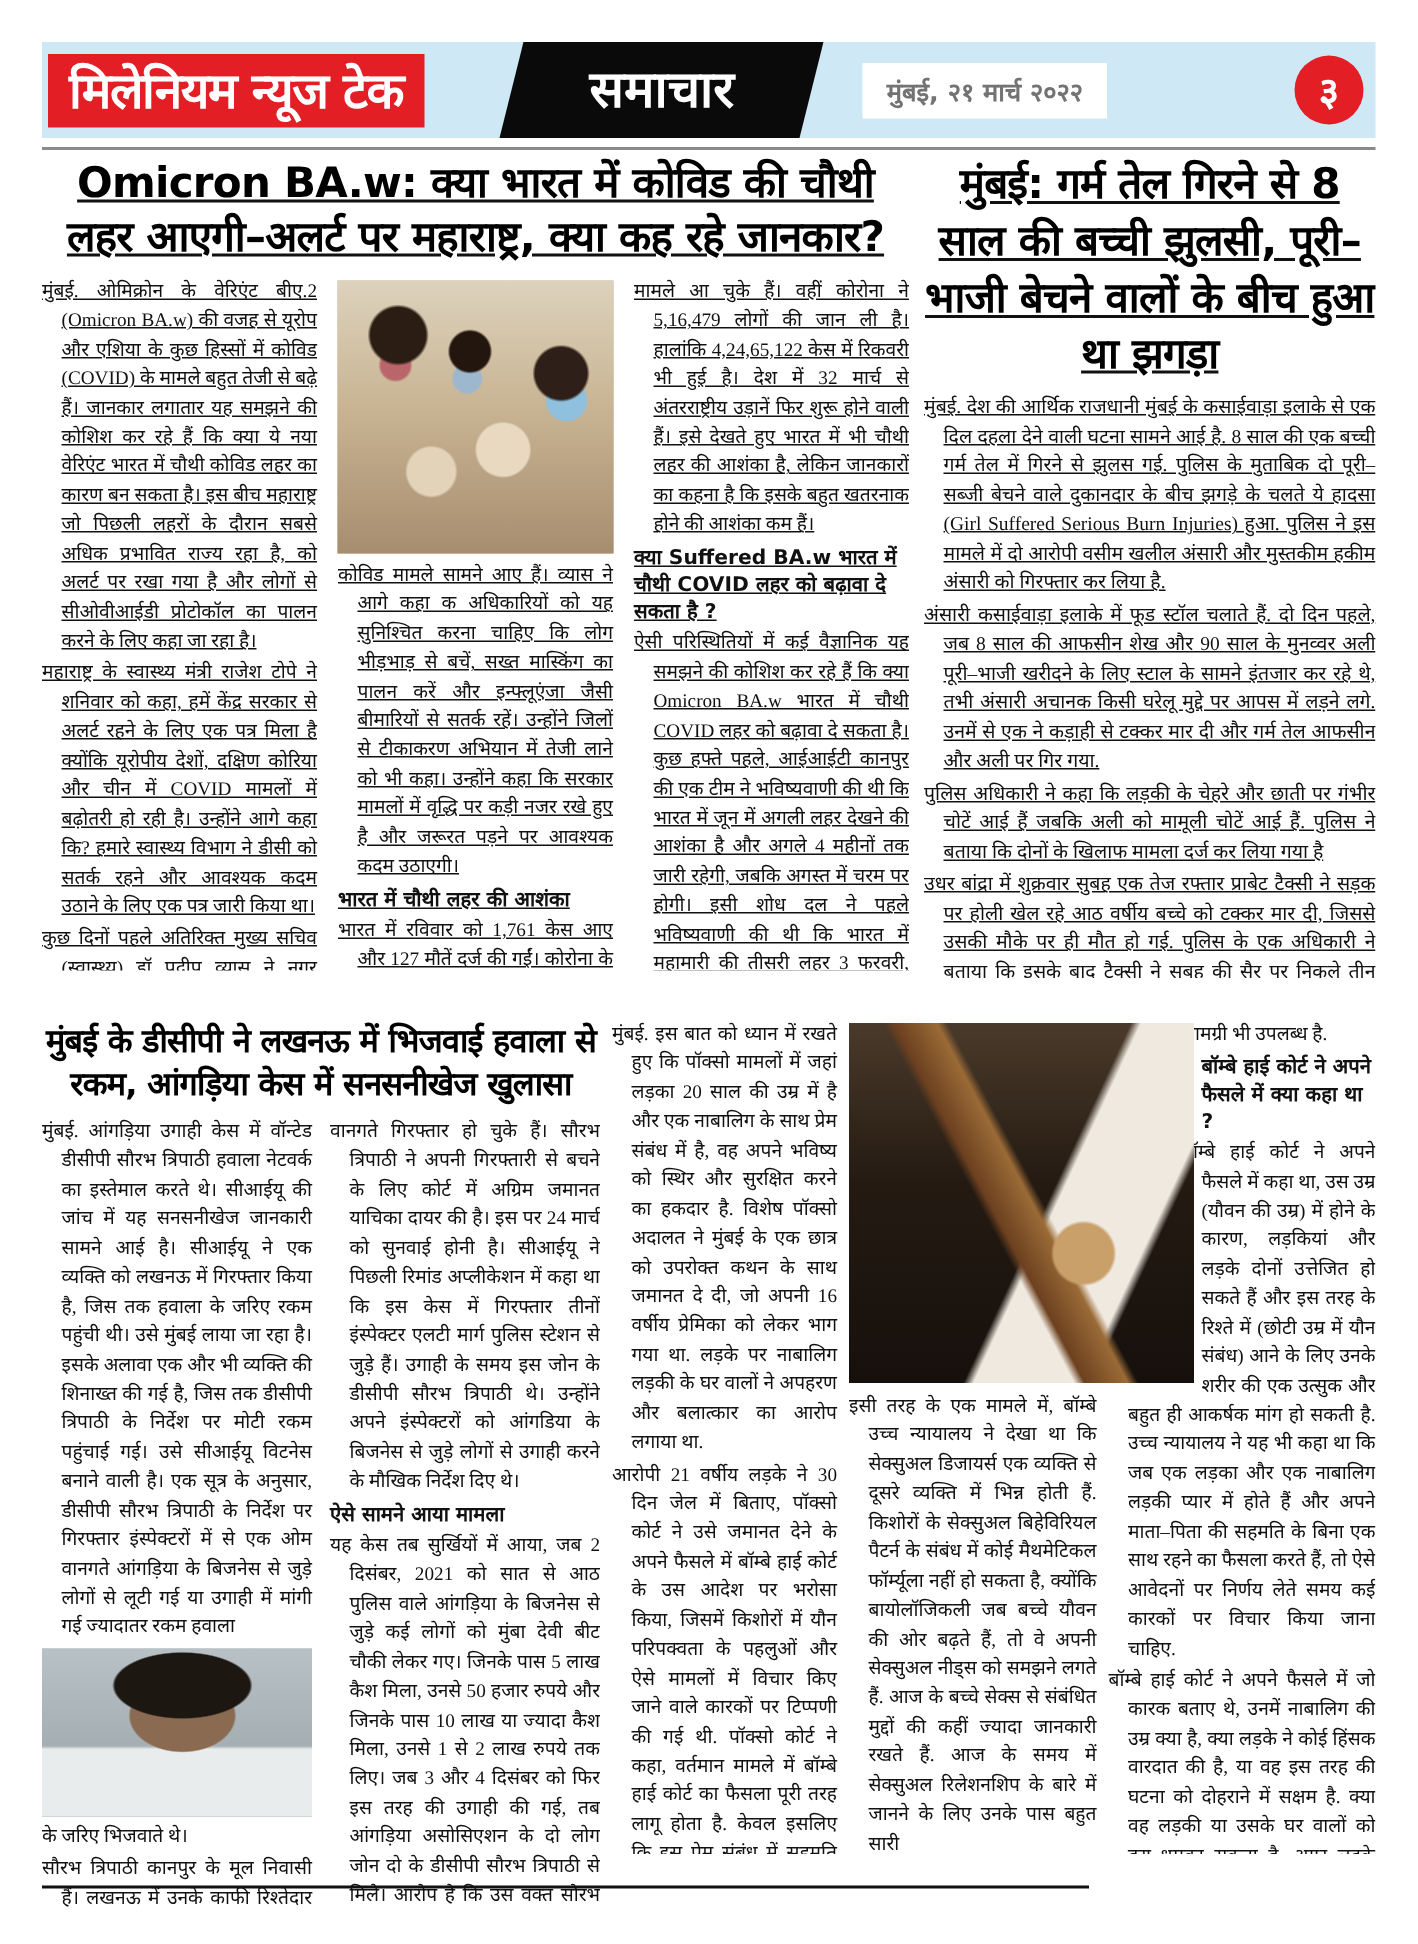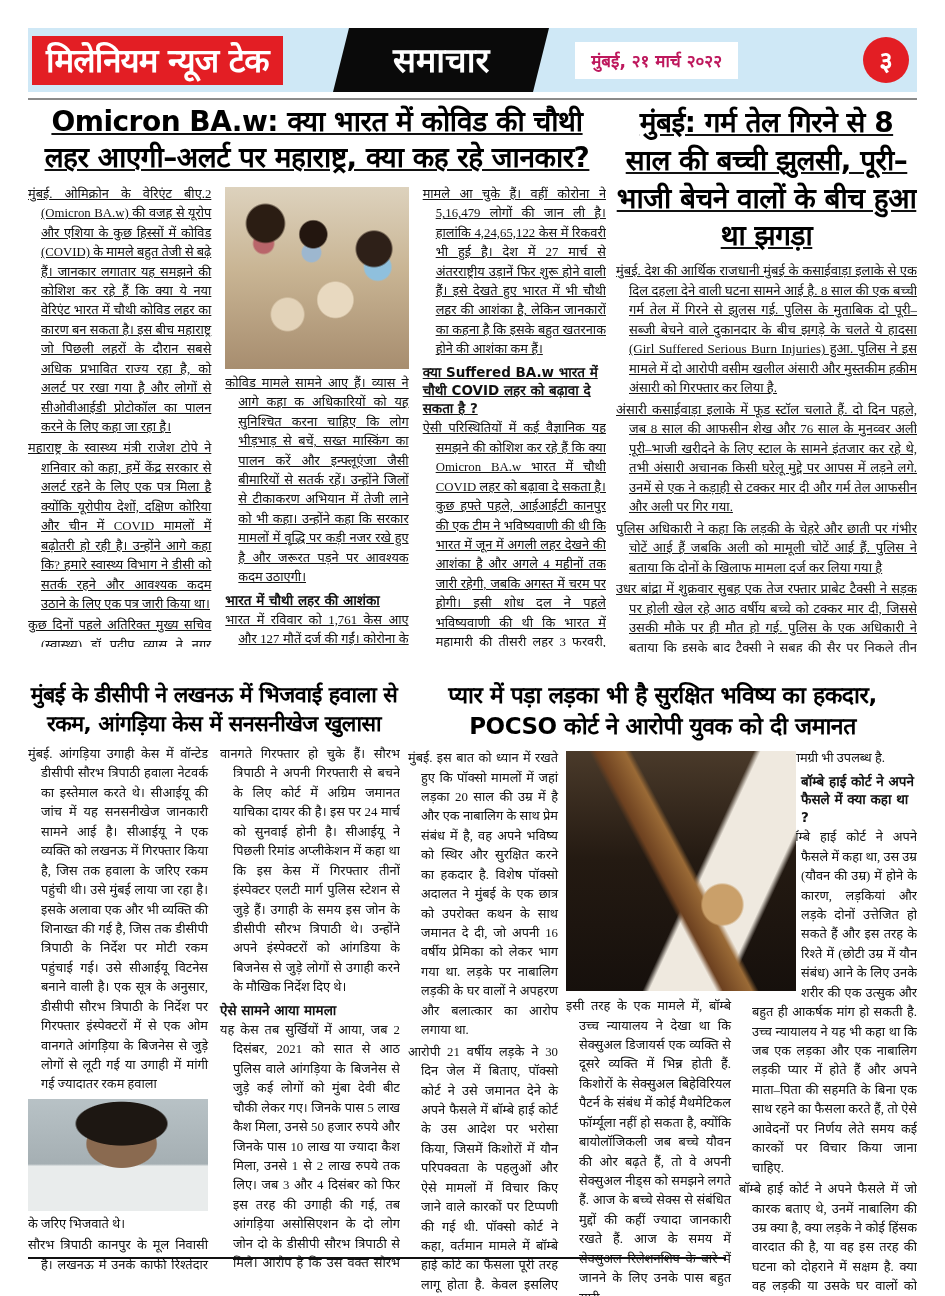--- a/index.html
+++ b/index.html
@@ -17,21 +17,21 @@
     font-weight:bold;font-size:33px;line-height:1;padding:8px 14px;margin-left:4px;
     white-space:nowrap;letter-spacing:-1px;
   }
   .section-banner{
     background:#0a0a0a;color:#fff;font-family:"DejaVu Sans","Liberation Sans",sans-serif;
     font-weight:bold;font-size:34px;line-height:64px;height:64px;padding:0 52px;
     transform:skewX(-14deg);margin-left:58px;white-space:nowrap;
   }
   .section-banner span{display:inline-block;transform:skewX(14deg);}
   .date-box{
-    background:#ffffff;color:#be185d;font-family:"DejaVu Sans","Liberation Sans",sans-serif;
+    background:#ffffff;color:#737373;font-family:"DejaVu Sans","Liberation Sans",sans-serif;
     font-weight:bold;font-size:17px;padding:7px 16px;margin-left:34px;white-space:nowrap;
   }
   .page-circle{
     background:#e31e24;color:#fff;font-family:"DejaVu Sans","Liberation Sans",sans-serif;
     font-weight:bold;width:46px;height:46px;border-radius:50%;margin-left:auto;margin-right:8px;
     display:flex;align-items:center;justify-content:center;font-size:26px;
   }
   .rule{position:absolute;left:28px;width:889px;height:2px;background:#8a8a8a;}
   
   .headline{
@@ -129,31 +129,31 @@
           <p class="body-text">महाराष्ट्र के स्वास्थ्य मंत्री राजेश टोपे ने शनिवार को कहा, हमें केंद्र सरकार से अलर्ट रहने के लिए एक पत्र मिला है क्योंकि यूरोपीय देशों, दक्षिण कोरिया और चीन में COVID मामलों में बढ़ोतरी हो रही है। उन्होंने आगे कहा कि? हमारे स्वास्थ्य विभाग ने डीसी को सतर्क रहने और आवश्यक कदम उठाने के लिए एक पत्र जारी किया था।</p>
           <p class="body-text">कुछ दिनों पहले अतिरिक्त मुख्य सचिव (स्वास्थ्य) डॉ प्रदीप व्यास ने नगर निगम आयुक्तों और जिला कलेक्टरों को एक और संभावित उछाल के बारे में चेतावनी दी थी। उन्होंने शनिवार को कहा कि पिछले 24 घंटों में कुछ देशों ने दो साल पहले महामारी की शुरुआत के बाद से अब तक के सबसे नए</p>
         </div>
         <div class="col">
           <div class="photo photo-vax"></div>
           <p class="body-text">कोविड मामले सामने आए हैं। व्यास ने आगे कहा क अधिकारियों को यह सुनिश्चित करना चाहिए कि लोग भीड़भाड़ से बचें, सख्त मास्किंग का पालन करें और इन्फ्लूएंजा जैसी बीमारियों से सतर्क रहें। उन्होंने जिलों से टीकाकरण अभियान में तेजी लाने को भी कहा। उन्होंने कहा कि सरकार मामलों में वृद्धि पर कड़ी नजर रखे हुए है और जरूरत पड़ने पर आवश्यक कदम उठाएगी।</p>
           <div class="subhead">भारत में चौथी लहर की आशंका</div>
           <p class="body-text">भारत में रविवार को 1,761 केस आए और 127 मौतें दर्ज की गईं। कोरोना के खिलाफ देश में अब तक वैक्सीन की 1,81,21,11,675 डोज दी जा चुकी हैं। इसका असर भी कोविड संक्रमण दर पर दिख रहा है। भारत में अभी कोरोना के कुल एक्टिव केस 26,240 हैं। अब तक देश में कोविड–19 के 4,30,07,841</p>
         </div>
         <div class="col">
-          <p class="body-text">मामले आ चुके हैं। वहीं कोरोना ने 5,16,479 लोगों की जान ली है। हालांकि 4,24,65,122 केस में रिकवरी भी हुई है। देश में 27 मार्च से अंतरराष्ट्रीय उड़ानें फिर शुरू होने वाली हैं। इसे देखते हुए भारत में भी चौथी लहर की आशंका है, लेकिन जानकारों का कहना है कि इसके बहुत खतरनाक होने की आशंका कम हैं।</p>
+          <p class="body-text">मामले आ चुके हैं। वहीं कोरोना ने 5,16,479 लोगों की जान ली है। हालांकि 4,24,65,122 केस में रिकवरी भी हुई है। देश में 32 मार्च से अंतरराष्ट्रीय उड़ानें फिर शुरू होने वाली हैं। इसे देखते हुए भारत में भी चौथी लहर की आशंका है, लेकिन जानकारों का कहना है कि इसके बहुत खतरनाक होने की आशंका कम हैं।</p>
           <div class="subhead">क्या Suffered BA.w भारत में चौथी COVID लहर को बढ़ावा दे सकता है ?</div>
           <p class="body-text">ऐसी परिस्थितियों में कई वैज्ञानिक यह समझने की कोशिश कर रहे हैं कि क्या Omicron BA.w भारत में चौथी COVID लहर को बढ़ावा दे सकता है। कुछ हफ्ते पहले, आईआईटी कानपुर की एक टीम ने भविष्यवाणी की थी कि भारत में जून में अगली लहर देखने की आशंका है और अगले 4 महीनों तक जारी रहेगी, जबकि अगस्त में चरम पर होगी। इसी शोध दल ने पहले भविष्यवाणी की थी कि भारत में महामारी की तीसरी लहर 3 फरवरी, 2022 तक चरम पर होगी उन्होंने आगे स्पष्ट किया कि अगला संस्करण कैसे और कब आएगा, इसका पूरा विश्लेषण गहराई से प्रभावित होगा।</p>
         </div>
       </div>
     </div>
 
     <div class="oil">
       <div class="headline">मुंबई: गर्म तेल गिरने से 8 साल की बच्ची झुलसी, पूरी–भाजी बेचने वालों के बीच हुआ था झगड़ा</div>
       <p class="body-text">मुंबई. देश की आर्थिक राजधानी मुंबई के कसाईवाड़ा इलाके से एक दिल दहला देने वाली घटना सामने आई है. 8 साल की एक बच्ची गर्म तेल में गिरने से झुलस गई. पुलिस के मुताबिक दो पूरी–सब्जी बेचने वाले दुकानदार के बीच झगड़े के चलते ये हादसा (Girl Suffered Serious Burn Injuries) हुआ. पुलिस ने इस मामले में दो आरोपी वसीम खलील अंसारी और मुस्तकीम हकीम अंसारी को गिरफ्तार कर लिया है.</p>
-      <p class="body-text">अंसारी कसाईवाड़ा इलाके में फूड स्टॉल चलाते हैं. दो दिन पहले, जब 8 साल की आफसीन शेख और 76 साल के मुनव्वर अली पूरी–भाजी खरीदने के लिए स्टाल के सामने इंतजार कर रहे थे, तभी अंसारी अचानक किसी घरेलू मुद्दे पर आपस में लड़ने लगे. उनमें से एक ने कड़ाही से टक्कर मार दी और गर्म तेल आफसीन और अली पर गिर गया.</p>
+      <p class="body-text">अंसारी कसाईवाड़ा इलाके में फूड स्टॉल चलाते हैं. दो दिन पहले, जब 8 साल की आफसीन शेख और 90 साल के मुनव्वर अली पूरी–भाजी खरीदने के लिए स्टाल के सामने इंतजार कर रहे थे, तभी अंसारी अचानक किसी घरेलू मुद्दे पर आपस में लड़ने लगे. उनमें से एक ने कड़ाही से टक्कर मार दी और गर्म तेल आफसीन और अली पर गिर गया.</p>
       <p class="body-text">पुलिस अधिकारी ने कहा कि लड़की के चेहरे और छाती पर गंभीर चोटें आई हैं जबकि अली को मामूली चोटें आई हैं. पुलिस ने बताया कि दोनों के खिलाफ मामला दर्ज कर लिया गया है</p>
       <p class="body-text">उधर बांद्रा में शुक्रवार सुबह एक तेज रफ्तार प्राबेट टैक्सी ने सड़क पर होली खेल रहे आठ वर्षीय बच्चे को टक्कर मार दी, जिससे उसकी मौके पर ही मौत हो गई. पुलिस के एक अधिकारी ने बताया कि इसके बाद टैक्सी ने सुबह की सैर पर निकले तीन अन्य लोगों को टक्कर मारकर घायल कर दिया. निर्मल नगर थाने के एक अधिकारी के मुताबिक, टैक्सी चालक के वाहन से नियंत्रण खो देने के चलते यह हादसा बांद्रा (पूर्व) के राम मंदिर इलाके में हुआ.</p>
 
     </div>
   </div>
 
   <div class="bottom-section">
 
     <div class="hawala">
       <div class="headline">मुंबई के डीसीपी ने लखनऊ में भिजवाई हवाला से रकम, आंगड़िया केस में सनसनीखेज खुलासा</div>
@@ -166,21 +166,20 @@
         </div>
         <div class="col">
           <p class="body-text">वानगते गिरफ्तार हो चुके हैं। सौरभ त्रिपाठी ने अपनी गिरफ्तारी से बचने के लिए कोर्ट में अग्रिम जमानत याचिका दायर की है। इस पर 24 मार्च को सुनवाई होनी है। सीआईयू ने पिछली रिमांड अप्लीकेशन में कहा था कि इस केस में गिरफ्तार तीनों इंस्पेक्टर एलटी मार्ग पुलिस स्टेशन से जुड़े हैं। उगाही के समय इस जोन के डीसीपी सौरभ त्रिपाठी थे। उन्होंने अपने इंस्पेक्टरों को आंगडिया के बिजनेस से जुड़े लोगों से उगाही करने के मौखिक निर्देश दिए थे।</p>
           <div class="subhead">ऐसे सामने आया मामला</div>
           <p class="body-text">यह केस तब सुर्खियों में आया, जब 2 दिसंबर, 2021 को सात से आठ पुलिस वाले आंगड़िया के बिजनेस से जुड़े कई लोगों को मुंबा देवी बीट चौकी लेकर गए। जिनके पास 5 लाख कैश मिला, उनसे 50 हजार रुपये और जिनके पास 10 लाख या ज्यादा कैश मिला, उनसे 1 से 2 लाख रुपये तक लिए। जब 3 और 4 दिसंबर को फिर इस तरह की उगाही की गई, तब आंगड़िया असोसिएशन के दो लोग जोन दो के डीसीपी सौरभ त्रिपाठी से मिले। आरोप है कि उस वक्त सौरभ त्रिपाठी ने जब उनसे हर महीने दस लाख रुपये की डिमांड की, तो इसकी शिकायत पुलिस कमिश्नर से की गई। इसी के बाद साउथ रीजन के अडिशनल सीपी दिलीप सावंत को आरोपों की जांच करने को कहा गया। इसके बाद सावंत की जांच रिपोर्ट पर एफआईआर दर्ज हुई।</p>
         </div>
       </div>
     </div>
 
     <div class="pocso">
-      <div class="headline">प्यार में पड़ा लड़का भी है सुरक्षित भविष्य का हकदार, POCSO कोर्ट ने आरोपी युवक को दी जमानत</div>
       <div class="pocso-body">
         <div class="photo-gavel"></div>
         <div class="pocso-c1">
           <p class="body-text">मुंबई. इस बात को ध्यान में रखते हुए कि पॉक्सो मामलों में जहां लड़का 20 साल की उम्र में है और एक नाबालिग के साथ प्रेम संबंध में है, वह अपने भविष्य को स्थिर और सुरक्षित करने का हकदार है. विशेष पॉक्सो अदालत ने मुंबई के एक छात्र को उपरोक्त कथन के साथ जमानत दे दी, जो अपनी 16 वर्षीय प्रेमिका को लेकर भाग गया था. लड़के पर नाबालिग लड़की के घर वालों ने अपहरण और बलात्कार का आरोप लगाया था.</p>
           <p class="body-text">आरोपी 21 वर्षीय लड़के ने 30 दिन जेल में बिताए, पॉक्सो कोर्ट ने उसे जमानत देने के अपने फैसले में बॉम्बे हाई कोर्ट के उस आदेश पर भरोसा किया, जिसमें किशोरों में यौन परिपक्वता के पहलुओं और ऐसे मामलों में विचार किए जाने वाले कारकों पर टिप्पणी की गई थी. पॉक्सो कोर्ट ने कहा, वर्तमान मामले में बॉम्बे हाई कोर्ट का फैसला पूरी तरह लागू होता है. केवल इसलिए कि इस प्रेम संबंध में सहमति नहीं है, 21 साल के आरोपी को जेल में रखना उचित</p>
         </div>
         <div class="pocso-c2">
           <p class="body-text">इसी तरह के एक मामले में, बॉम्बे उच्च न्यायालय ने देखा था कि सेक्सुअल डिजायर्स एक व्यक्ति से दूसरे व्यक्ति में भिन्न होती हैं. किशोरों के सेक्सुअल बिहेविरियल पैटर्न के संबंध में कोई मैथमेटिकल फॉर्म्यूला नहीं हो सकता है, क्योंकि बायोलॉजिकली जब बच्चे यौवन की ओर बढ़ते हैं, तो वे अपनी सेक्सुअल नीड्स को समझने लगते हैं. आज के बच्चे सेक्स से संबंधित मुद्दों की कहीं ज्यादा जानकारी रखते हैं. आज के समय में सेक्सुअल रिलेशनशिप के बारे में जानने के लिए उनके पास बहुत सारी</p>
         </div>
         <div class="pocso-c3">

